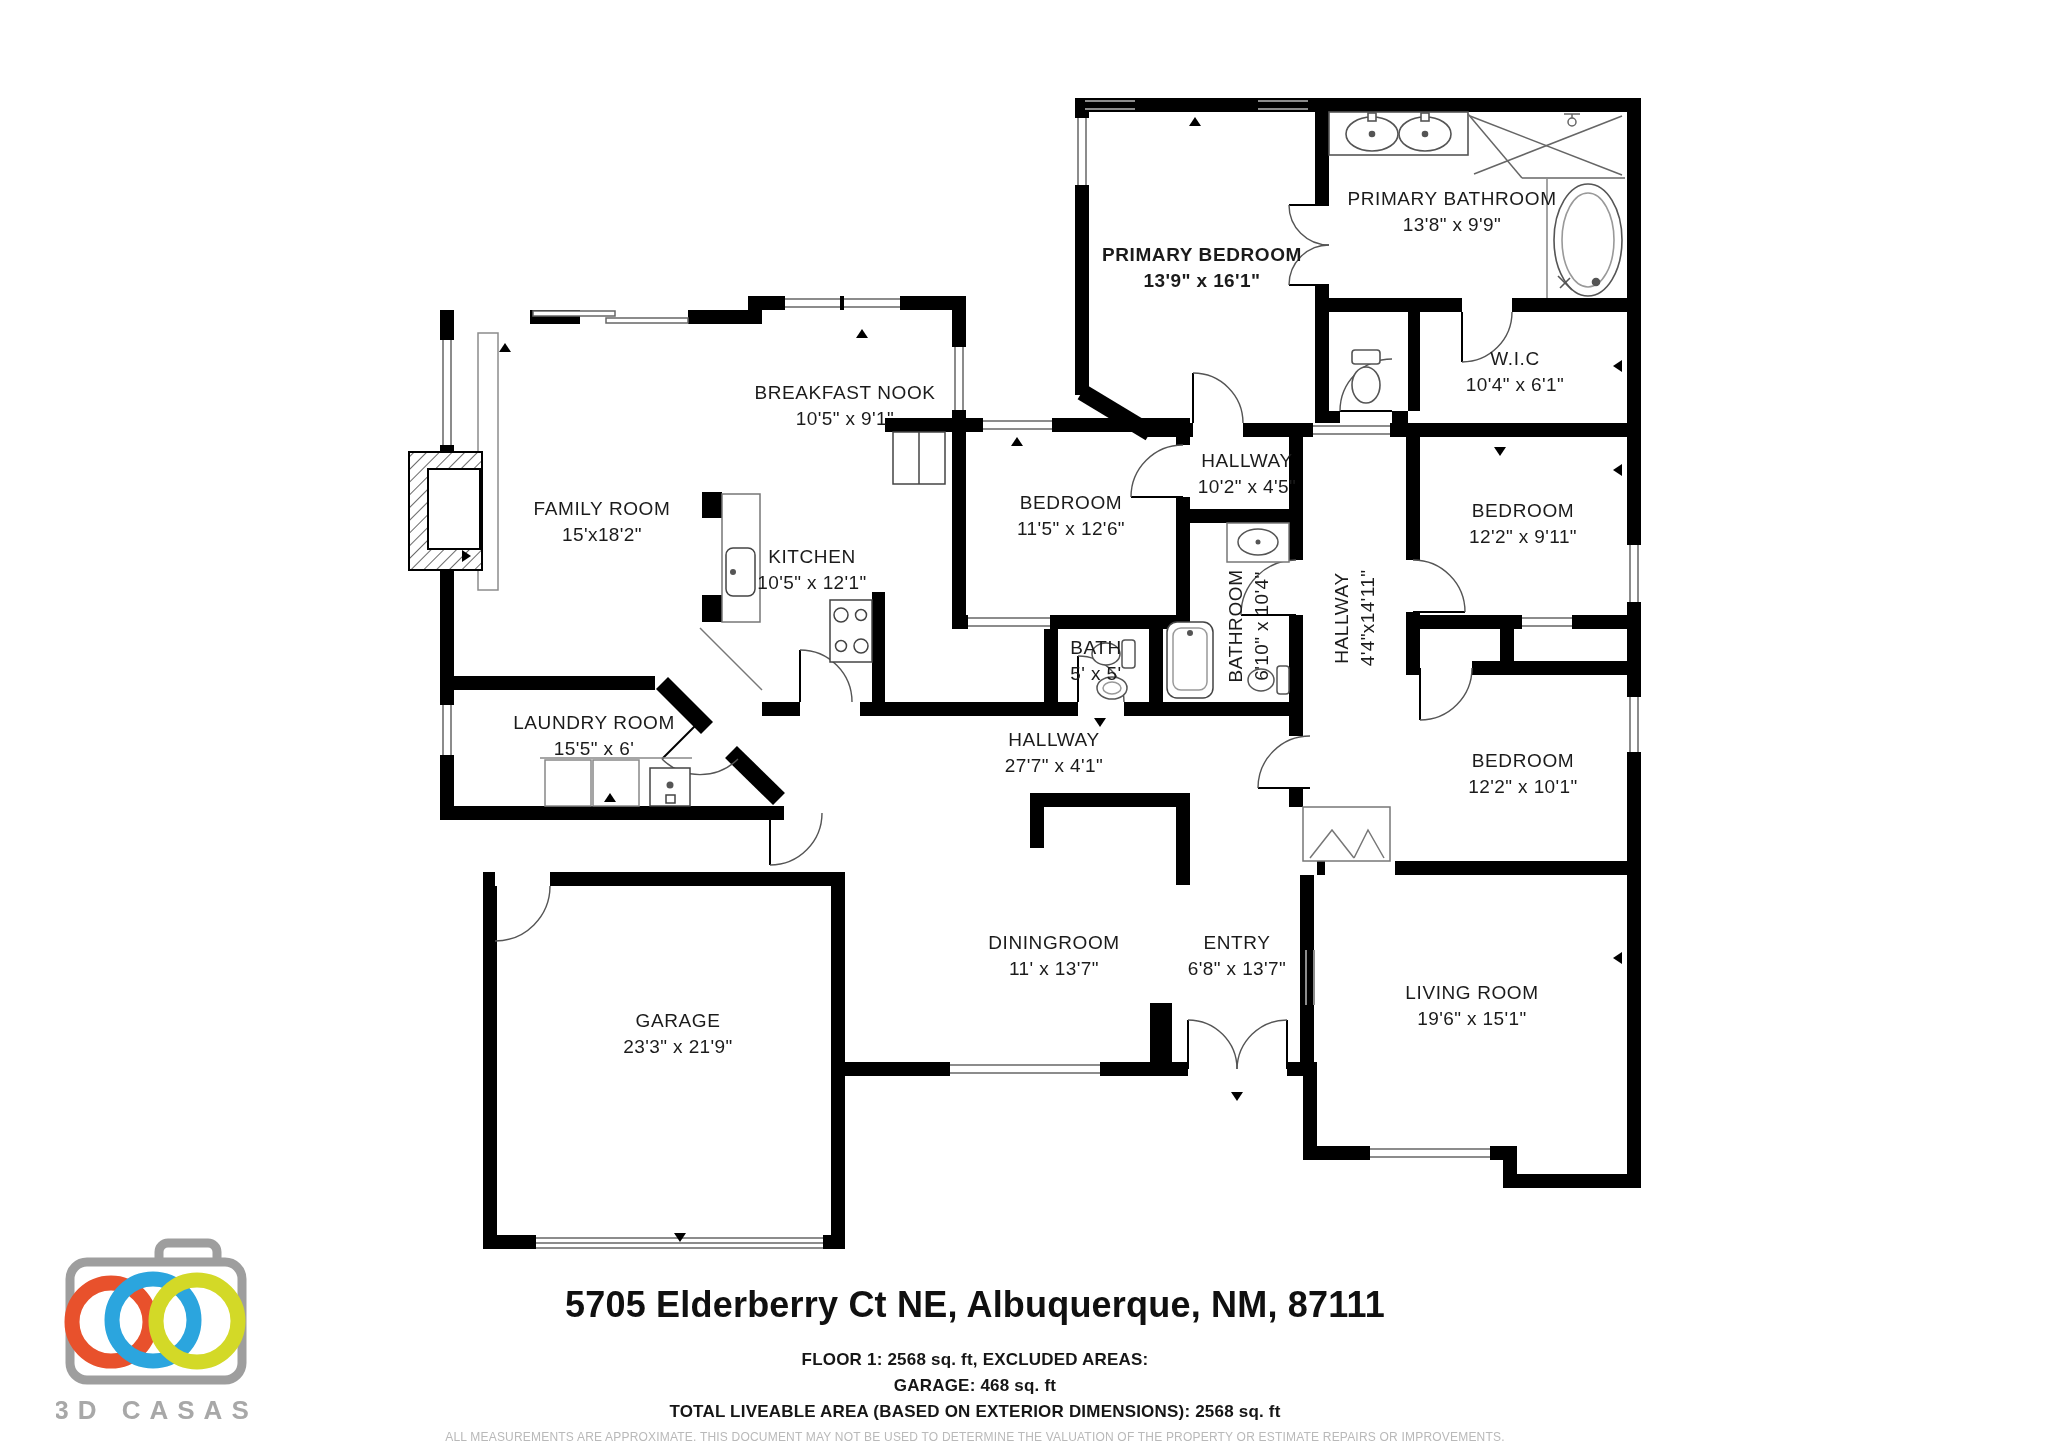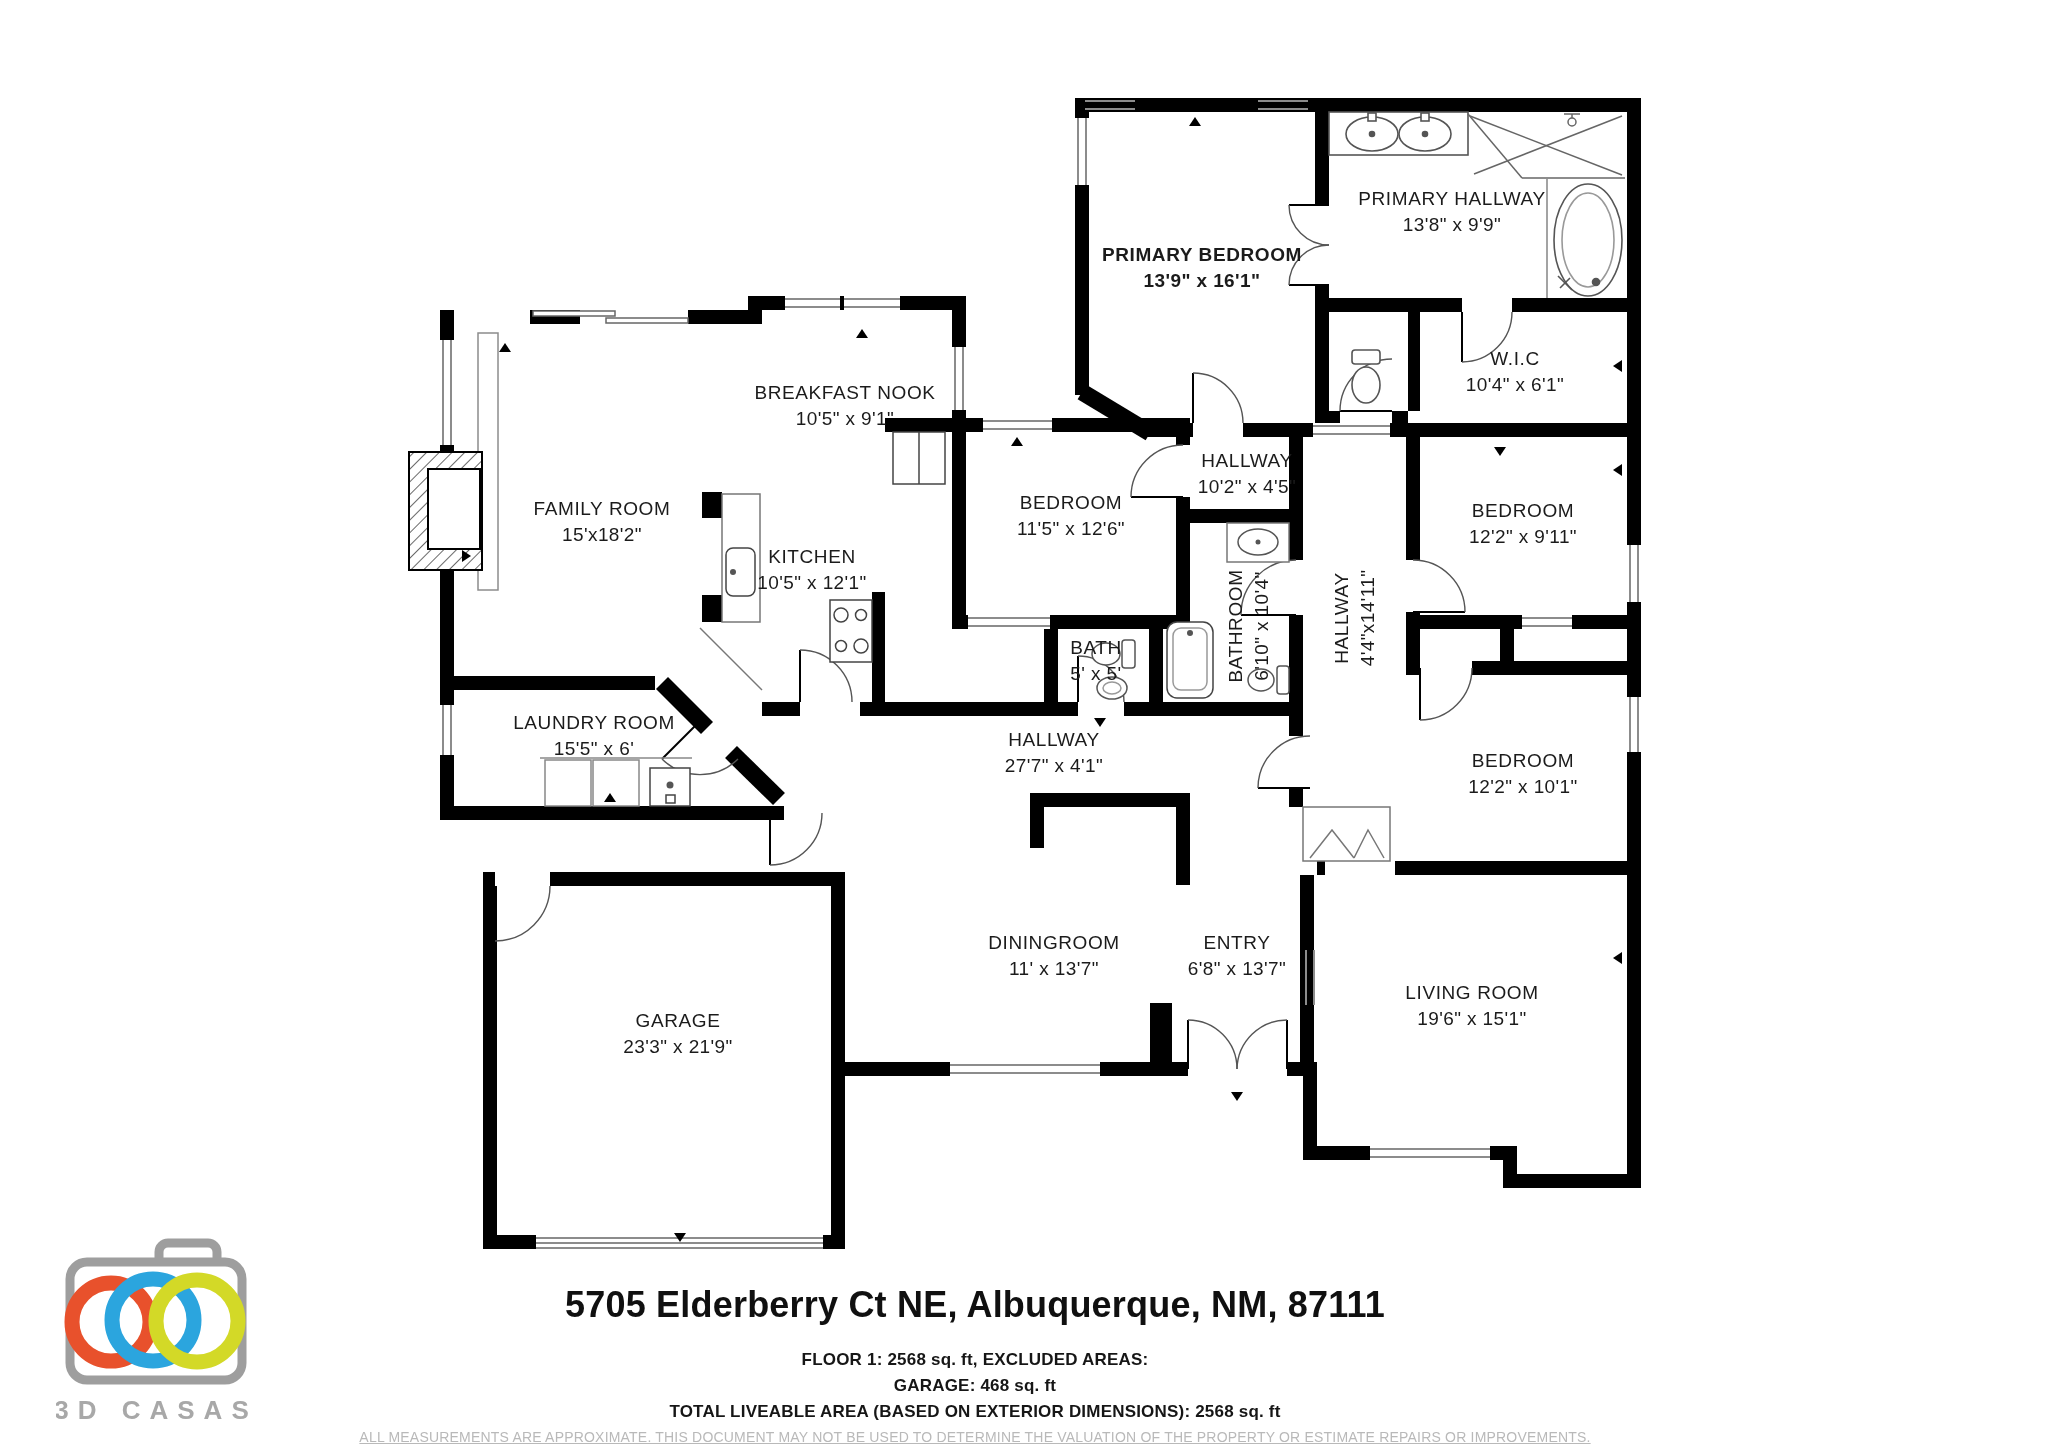--- a/index.html
+++ b/index.html
@@ -8,21 +8,21 @@
   .plan-svg{position:absolute;left:0;top:0;}
   .room-label{position:absolute;transform:translate(-50%,-50%);text-align:center;
               color:#1b1b1b;white-space:nowrap;z-index:5;}
   .room-label .rn{font-size:19px;line-height:26px;letter-spacing:.6px;}
   .room-label .rd{font-size:19px;line-height:26px;letter-spacing:.4px;}
   .room-label.rot{transform:translate(-50%,-50%) rotate(-90deg);}
   .footer{position:absolute;left:975px;top:1284px;transform:translateX(-50%);
           text-align:center;width:1400px;z-index:5;}
   .addr{font-size:36px;font-weight:700;color:#101010;letter-spacing:.2px;margin-bottom:24px;}
   .finfo{font-size:17px;font-weight:600;color:#161616;margin-bottom:6px;letter-spacing:.2px;}
-  .fdisc{font-size:14px;color:#b9b9b9;line-height:19px;letter-spacing:.2px;text-decoration:underline;}
+  .fdisc{font-size:12px;color:#b9b9b9;line-height:19px;letter-spacing:.2px;}
   .fdisc:first-of-type{margin-top:7px;}
   .logo{position:absolute;left:56px;top:1236px;z-index:5;}
 </style>
 </head>
 <body>
 
 <div class="page">
 
   <svg class="plan-svg" width="2048" height="1448" viewBox="0 0 2048 1448">
     <defs>
@@ -332,21 +332,21 @@
       <polygon points="1100,727 1094,718 1106,718"></polygon>
     </g>
   </svg>
 
   <div>
       <div class="room-label" style="left: 1202px; top: 268px; font-weight: bold;">
         <div class="rn">PRIMARY BEDROOM</div>
         <div class="rd">13'9" x 16'1"</div>
       </div>
       <div class="room-label" style="left: 1452px; top: 212px;">
-        <div class="rn">PRIMARY HALLWAY</div>
+        <div class="rn">PRIMARY BATHROOM</div>
         <div class="rd">13'8" x 9'9"</div>
       </div>
       <div class="room-label" style="left: 1515px; top: 372px;">
         <div class="rn">W.I.C</div>
         <div class="rd">10'4" x 6'1"</div>
       </div>
       <div class="room-label" style="left: 845px; top: 406px;">
         <div class="rn">BREAKFAST NOOK</div>
         <div class="rd">10'5" x 9'1"</div>
       </div>

